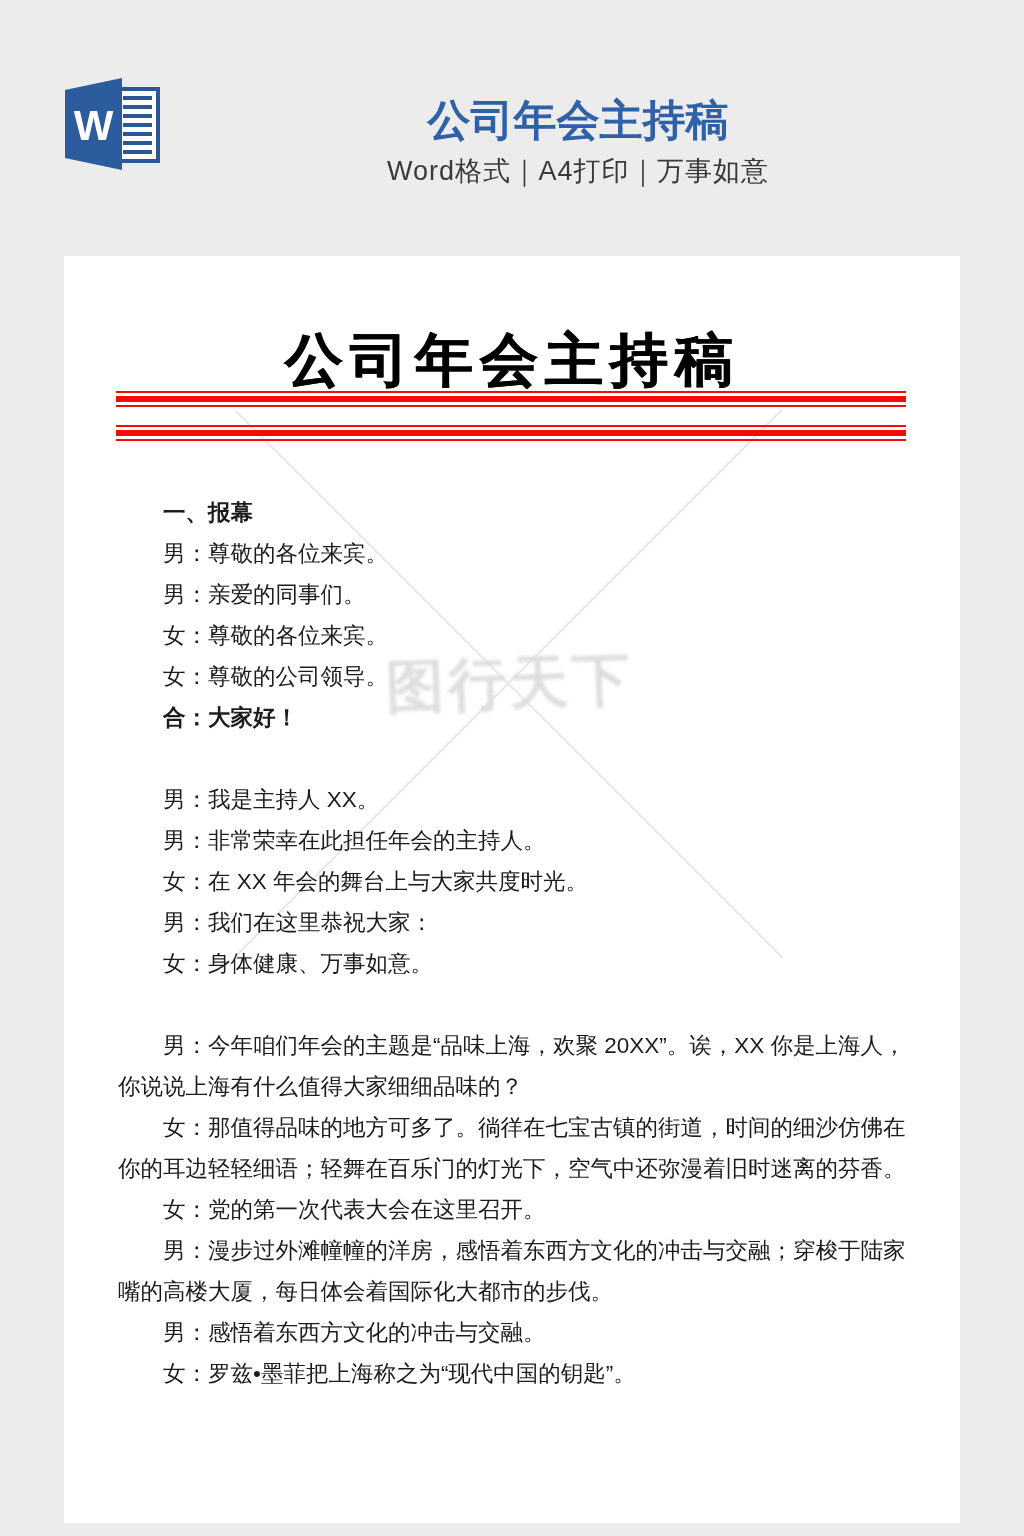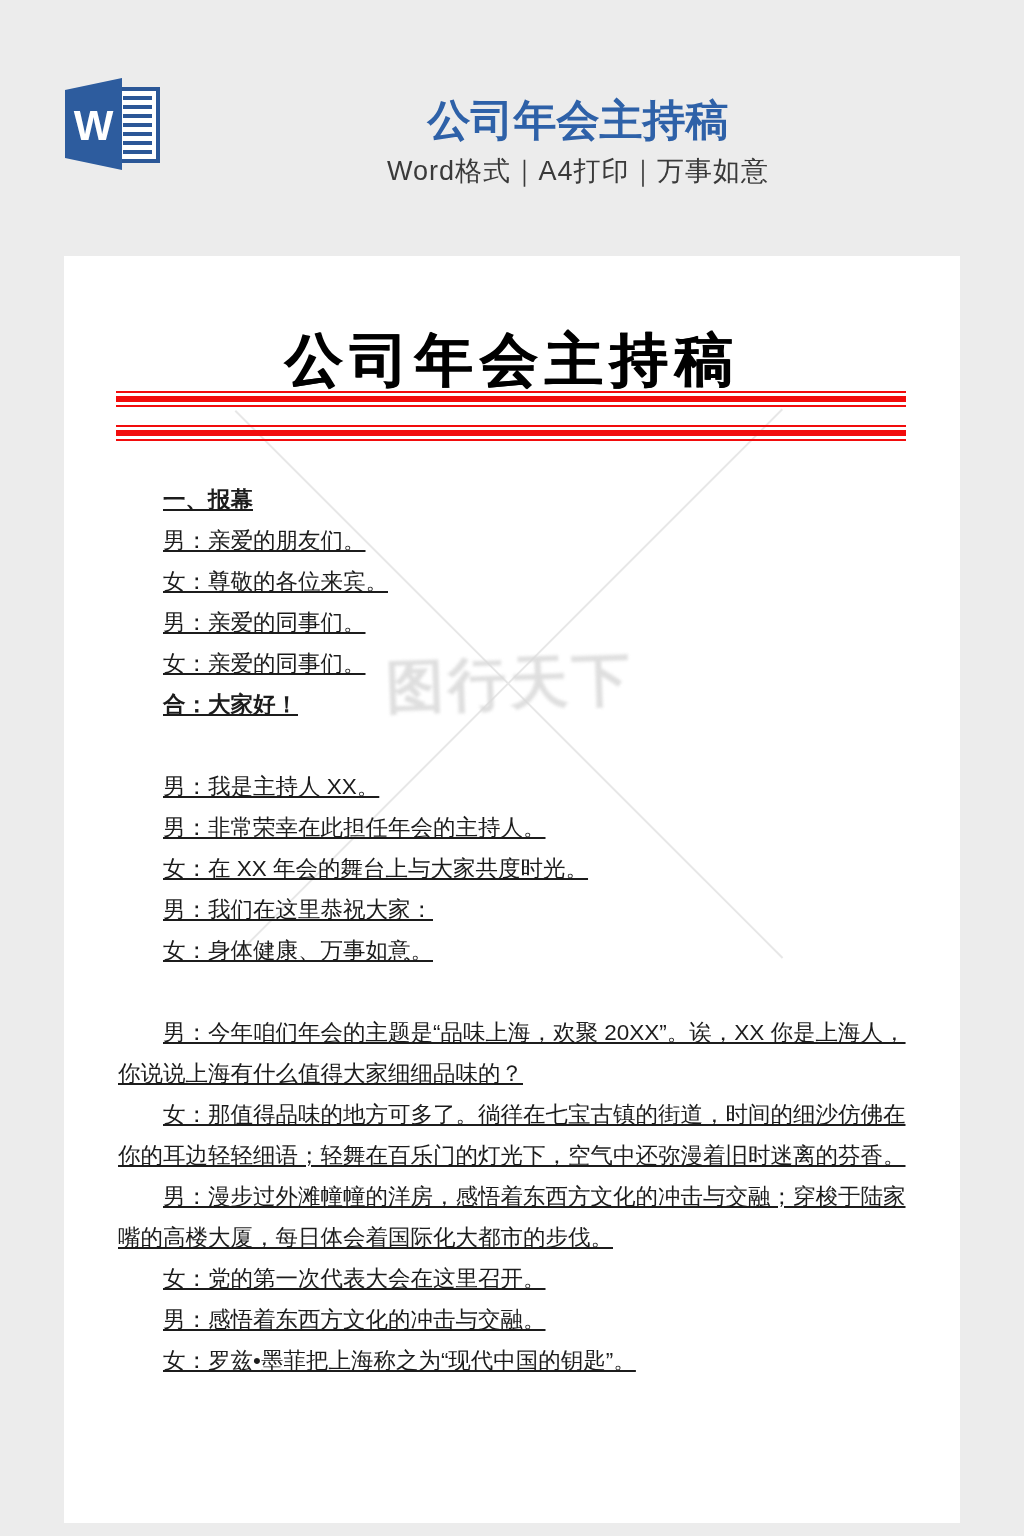--- a/index.html
+++ b/index.html
@@ -69,21 +69,21 @@
       transparent 11px,transparent 14px,
       #f20c0c 14px,#f20c0c 16px);
   }
   .band-top{top:135px;}
   .band-bottom{top:169px;}
   
   .content{
     position:absolute;left:54px;top:219px;width:790px;
     font-size:22.5px;line-height:41px;color:#1c1c1c;
   }
-  .block{margin:4px 0 41px 0;text-decoration:underline;}
+  .block{margin:17px 0 41px 0;}
   .block:last-child{margin-bottom:0;}
   .content p{margin:0;text-indent:2em;}
   .bold{font-weight:bold;}
 </style>
 </head>
 <body>
 
 <div class="header">
   <div class="word-icon">
     <div class="icon-sheet">
@@ -103,35 +103,35 @@
   <div class="wm-line wm-line-right"></div>
   <div class="wm-text">图行天下</div>
 
   <div class="doc-title">公司年会主持稿</div>
   <div class="band band-top"></div>
   <div class="band band-bottom"></div>
 
   <div class="content">
     <div class="block">
       <p class="bold">一、报幕</p>
-      <p>男：亲爱的朋友们。</p>
+      <p>男：尊敬的各位来宾。</p>
+      <p>男：亲爱的同事们。</p>
       <p>女：尊敬的各位来宾。</p>
-      <p>男：亲爱的同事们。</p>
-      <p>女：亲爱的同事们。</p>
+      <p>女：尊敬的公司领导。</p>
       <p class="bold">合：大家好！</p>
     </div>
     <div class="block">
       <p>男：我是主持人 XX。</p>
       <p>男：非常荣幸在此担任年会的主持人。</p>
       <p>女：在 XX 年会的舞台上与大家共度时光。</p>
       <p>男：我们在这里恭祝大家：</p>
       <p>女：身体健康、万事如意。</p>
     </div>
     <div class="block">
       <p>男：今年咱们年会的主题是“品味上海，欢聚 20XX”。诶，XX 你是上海人，你说说上海有什么值得大家细细品味的？</p>
       <p>女：那值得品味的地方可多了。徜徉在七宝古镇的街道，时间的细沙仿佛在你的耳边轻轻细语；轻舞在百乐门的灯光下，空气中还弥漫着旧时迷离的芬香。</p>
+      <p>女：党的第一次代表大会在这里召开。</p>
       <p>男：漫步过外滩幢幢的洋房，感悟着东西方文化的冲击与交融；穿梭于陆家嘴的高楼大厦，每日体会着国际化大都市的步伐。</p>
-      <p>女：党的第一次代表大会在这里召开。</p>
       <p>男：感悟着东西方文化的冲击与交融。</p>
       <p>女：罗兹•墨菲把上海称之为“现代中国的钥匙”。</p>
     </div>
   </div>
 </div>
 
 </body></html>

